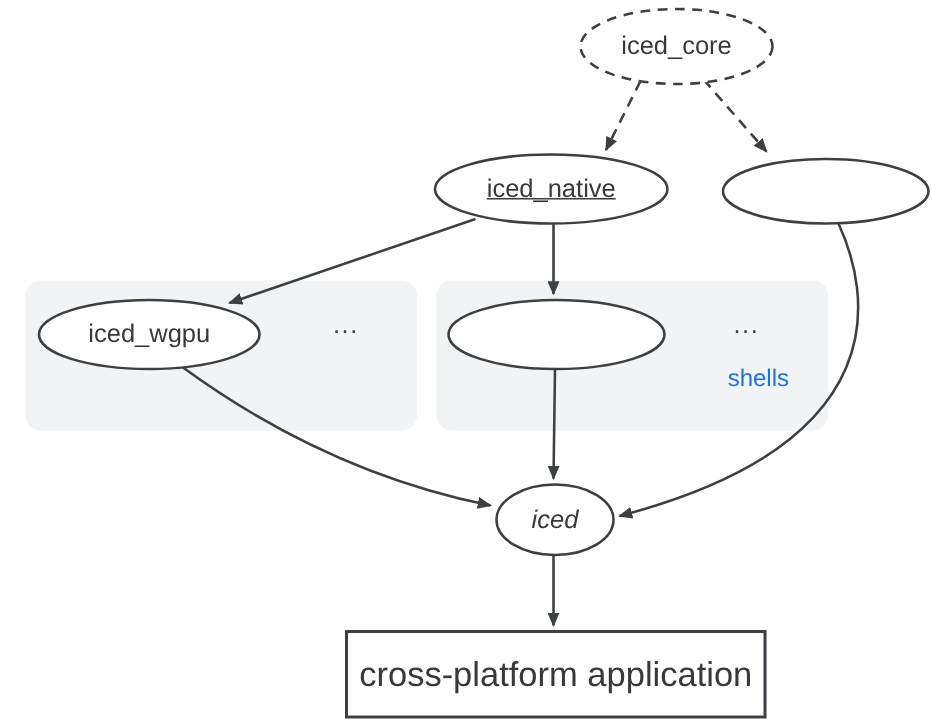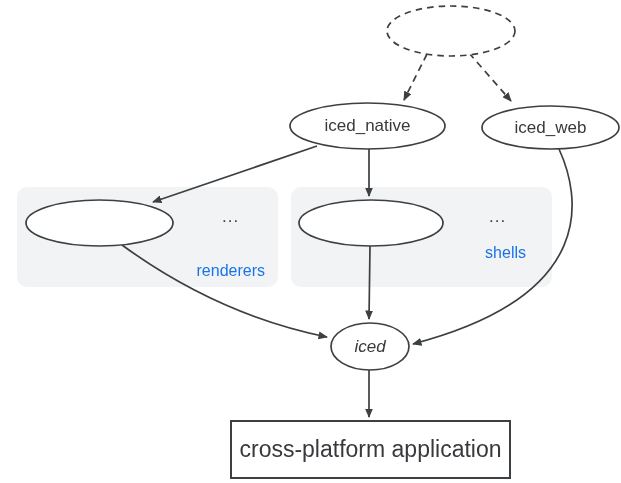--- a/index.html
+++ b/index.html
@@ -53,41 +53,40 @@
     font-size: 23px;
   }
   #g-renderers { left: 17px;  top: 187px; width: 261px; height: 100px; }
   #g-shells    { left: 291px; top: 187px; width: 261px; height: 100px; }
   #g-renderers .ellipsis { left: 205px; top: 20px; }
   #g-shells    .ellipsis { left: 198px; top: 20px; }
   #g-renderers .group-label { right: 13px; bottom: 7px; }
   #g-shells    .group-label { right: 26px; bottom: 25px; }
 
   #lbl-core   { left: 387px; top: 6px;   width: 128px; height: 50px; }
-  #lbl-native { left: 290px; top: 103px; width: 155px; height: 46px; }
+  #lbl-native { left: 290px; top: 103px; width: 155px; height: 46px; text-decoration: underline; }
   #lbl-web    { left: 482px; top: 106px; width: 137px; height: 43px; }
   #lbl-wgpu   { left: 26px;  top: 200px; width: 147px; height: 46px; }
   #lbl-winit  { left: 299px; top: 200px; width: 144px; height: 46px; }
   #lbl-iced   { left: 331px; top: 323px; width: 78px;  height: 47px; font-style: italic; }
   #lbl-app    { left: 231px; top: 421px; width: 279px; height: 57px; }
 
   .edge { fill: none; stroke: #3c4043; stroke-width: 1.7; }
   .edge.dashed { stroke-dasharray: 7 5; }
   .shape { fill: #ffffff; stroke: #3c4043; stroke-width: 1.7; }
   .shape.dashed { stroke-dasharray: 6.5 5; }
   .shape.rect { stroke-width: 2; }
 </style>
 </head>
 <body>
 
 <div class="canvas">
 
   <div class="group-box" id="g-renderers">
     <span class="ellipsis">...</span>
-    <span class="group-label">renderers</span>
   </div>
   <div class="group-box" id="g-shells">
     <span class="ellipsis">...</span>
     <span class="group-label">shells</span>
   </div>
 
   <svg class="edge-layer" viewBox="0 0 621 483" xmlns="http://www.w3.org/2000/svg">
     <defs>
       <marker id="arrow" markerWidth="10" markerHeight="8" refX="8.5" refY="4" orient="auto" markerUnits="userSpaceOnUse">
         <path d="M0,0 L9.5,4 L0,8 z" fill="#3c4043"></path>
@@ -105,25 +104,28 @@
 
     <ellipse class="shape dashed" cx="451" cy="31" rx="64" ry="25"></ellipse>
     <ellipse class="shape" cx="367.5" cy="126" rx="77.5" ry="23"></ellipse>
     <ellipse class="shape" cx="550.5" cy="127.5" rx="68.5" ry="21.5"></ellipse>
     <ellipse class="shape" cx="99.5" cy="223" rx="73.5" ry="23"></ellipse>
     <ellipse class="shape" cx="371" cy="223" rx="72" ry="23"></ellipse>
     <ellipse class="shape" cx="370" cy="346.5" rx="39" ry="23.5"></ellipse>
     <rect class="shape rect" x="231" y="421" width="279" height="57"></rect>
   </svg>
 
+  <div class="node-label" id="lbl-core">
+    <span>iced_core</span>
+  </div>
   <div class="node-label" id="lbl-native">
     <span>iced_native</span>
   </div>
-  <div class="node-label" id="lbl-web">
-    <span>iced_web</span>
+  <div class="node-label" id="lbl-wgpu">
+    <span>iced_wgpu</span>
   </div>
   <div class="node-label" id="lbl-iced">
     <span>iced</span>
   </div>
   <div class="node-label app" id="lbl-app">
     <span>cross-platform application</span>
   </div>
 
 </div>
 

